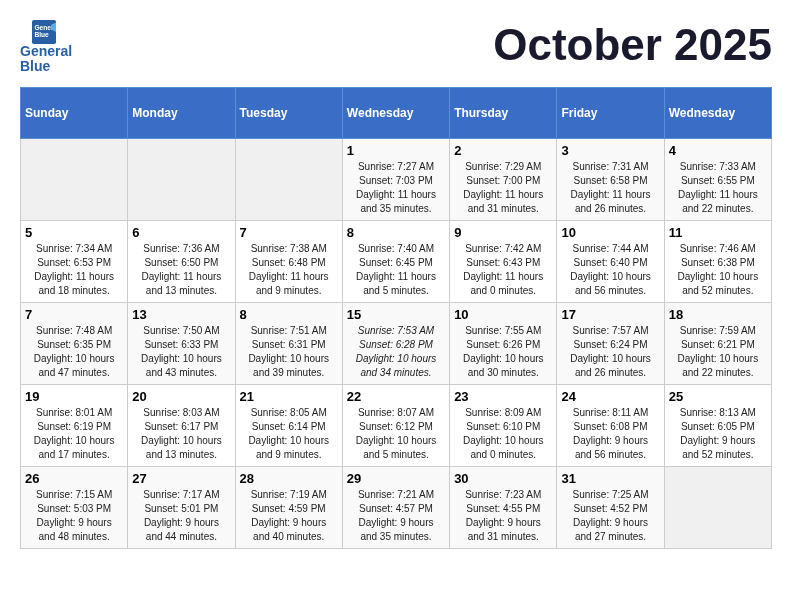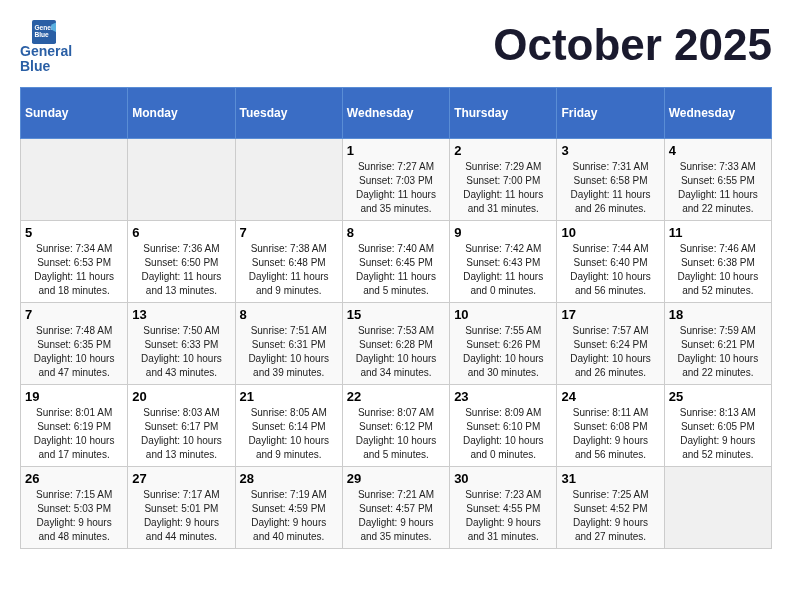--- a/index.html
+++ b/index.html
@@ -222,21 +222,21 @@
         </td>
         <td>
           <span class="day-num">8</span>
           <div class="day-content" style="white-space: pre-line;">Sunrise: 7:51 AM
 Sunset: 6:31 PM
 Daylight: 10 hours
 and 39 minutes.</div>
         </td>
         <td>
           <span class="day-num">15</span>
-          <div class="day-content" style="white-space: pre-line;">Sunrise: 7:53 AM
+          <div class="day-content" style="white-space: pre-line; font-style: italic;">Sunrise: 7:53 AM
 Sunset: 6:28 PM
 Daylight: 10 hours
 and 34 minutes.</div>
         </td>
         <td>
           <span class="day-num">10</span>
           <div class="day-content" style="white-space: pre-line;">Sunrise: 7:55 AM
 Sunset: 6:26 PM
 Daylight: 10 hours
 and 30 minutes.</div>

